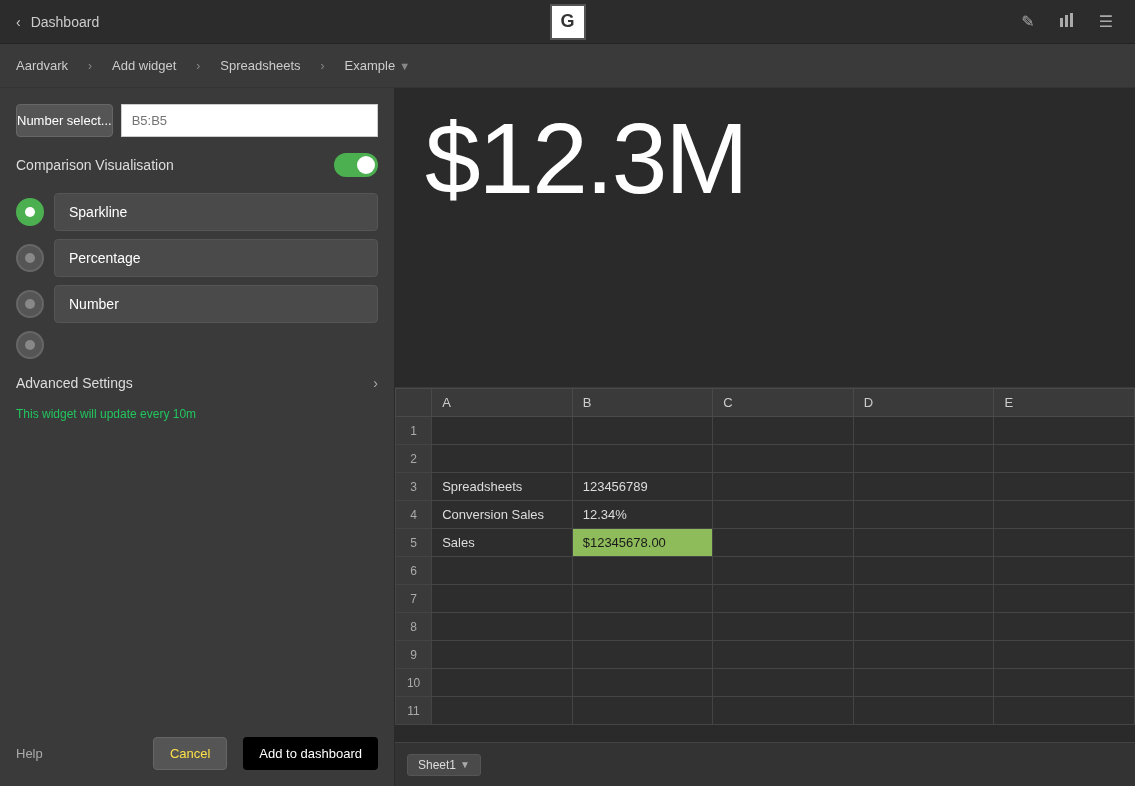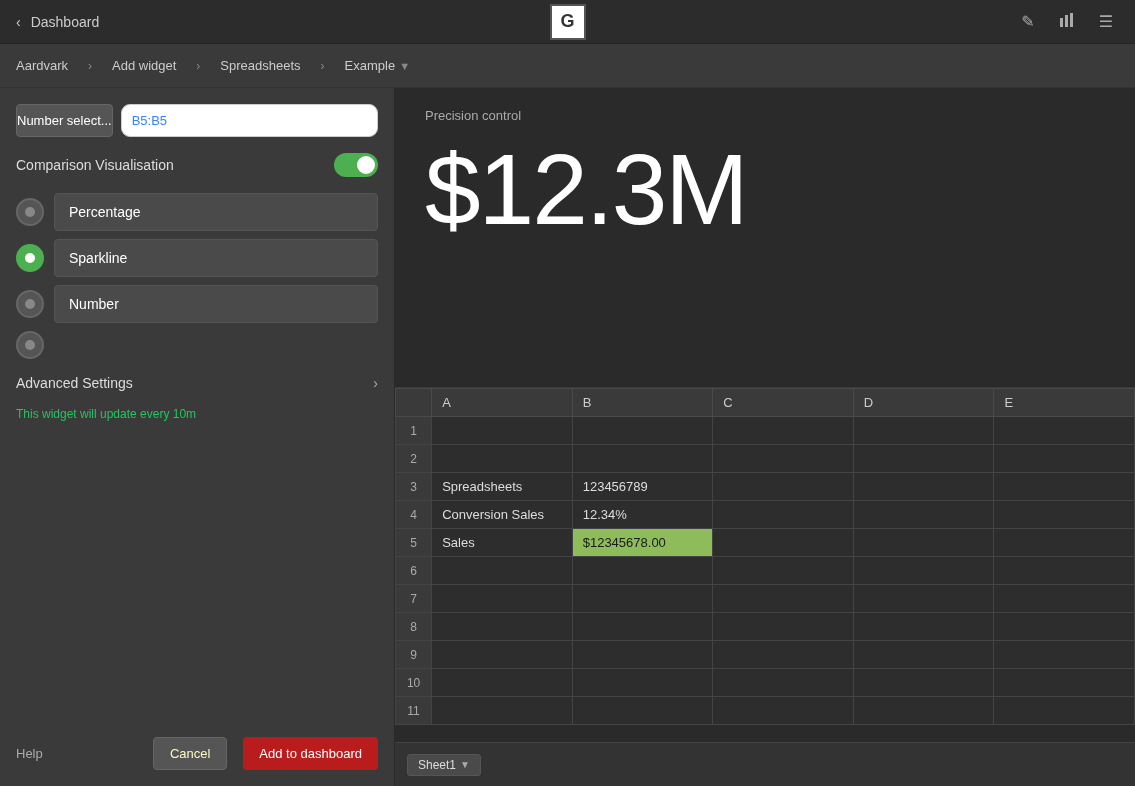--- a/index.html
+++ b/index.html
@@ -104,23 +104,23 @@
       color: #fff;
       padding: 8px 0;
       border-radius: 4px;
       font-size: 13px;
       cursor: pointer;
       white-space: nowrap;
     }
     .cell-ref-input {
       background: #fff;
       border: 1px solid #ccc;
-      color: #3b82f6;
+      color: #737373;
       padding: 8px 10px;
-      border-radius: 9px;
+      border-radius: 0;
       font-size: 13px;
       flex: 1;
     }
 
     
     .toggle-row {
       display: flex;
       align-items: center;
       justify-content: space-between;
       font-size: 14px;
@@ -222,28 +222,28 @@
       justify-content: space-between;
     }
     .help-text {
       font-size: 13px;
       color: #aaa;
       cursor: pointer;
     }
     .btn-cancel {
       background: #555;
       border: 1px solid #666;
-      color: #fef9c3;
+      color: #fde047;
       padding: 8px 16px;
       border-radius: 4px;
       font-size: 13px;
       cursor: pointer;
     }
     .btn-add {
-      background: #b91c1c;
+      background: #000000;
       border: none;
       color: #fff;
       padding: 8px 16px;
       border-radius: 4px;
       font-size: 13px;
       cursor: pointer;
       margin-left: 8px;
     }
     .footer-right { display: flex; gap: 8px; }
 
@@ -391,27 +391,27 @@
     </div>
 
     <div class="toggle-row">
       <span>Comparison Visualisation</span>
       <div class="toggle-switch"></div>
     </div>
 
     <div class="radio-options">
 
       <div class="radio-item">
+        <div class="radio-circle active"></div>
+        <div class="radio-label-box">Sparkline</div>
+      </div>
+
+      <div class="radio-item">
         <div class="radio-circle"></div>
         <div class="radio-label-box">Percentage</div>
-      </div>
-
-      <div class="radio-item">
-        <div class="radio-circle active"></div>
-        <div class="radio-label-box">Sparkline</div>
       </div>
 
       <div class="radio-item">
         <div class="radio-circle"></div>
         <div class="radio-label-box">Number</div>
       </div>
 
       <div class="radio-item">
         <div class="radio-circle"></div>
       </div>
@@ -431,21 +431,20 @@
         <button class="btn-cancel">Cancel</button>
         <button class="btn-add">Add to dashboard</button>
       </div>
     </div>
 
   </div>
 
   <div class="right-panel">
 
     <div class="preview-area">
-      <div class="preview-label">Precision control</div>
       <div class="big-value">$12.3M</div>
     </div>
 
     <div class="spreadsheet-area">
       <table class="sheet-table">
         <thead>
           <tr>
             <th class="row-header-spacer"></th>
             <th>A</th>
             <th>B</th>

